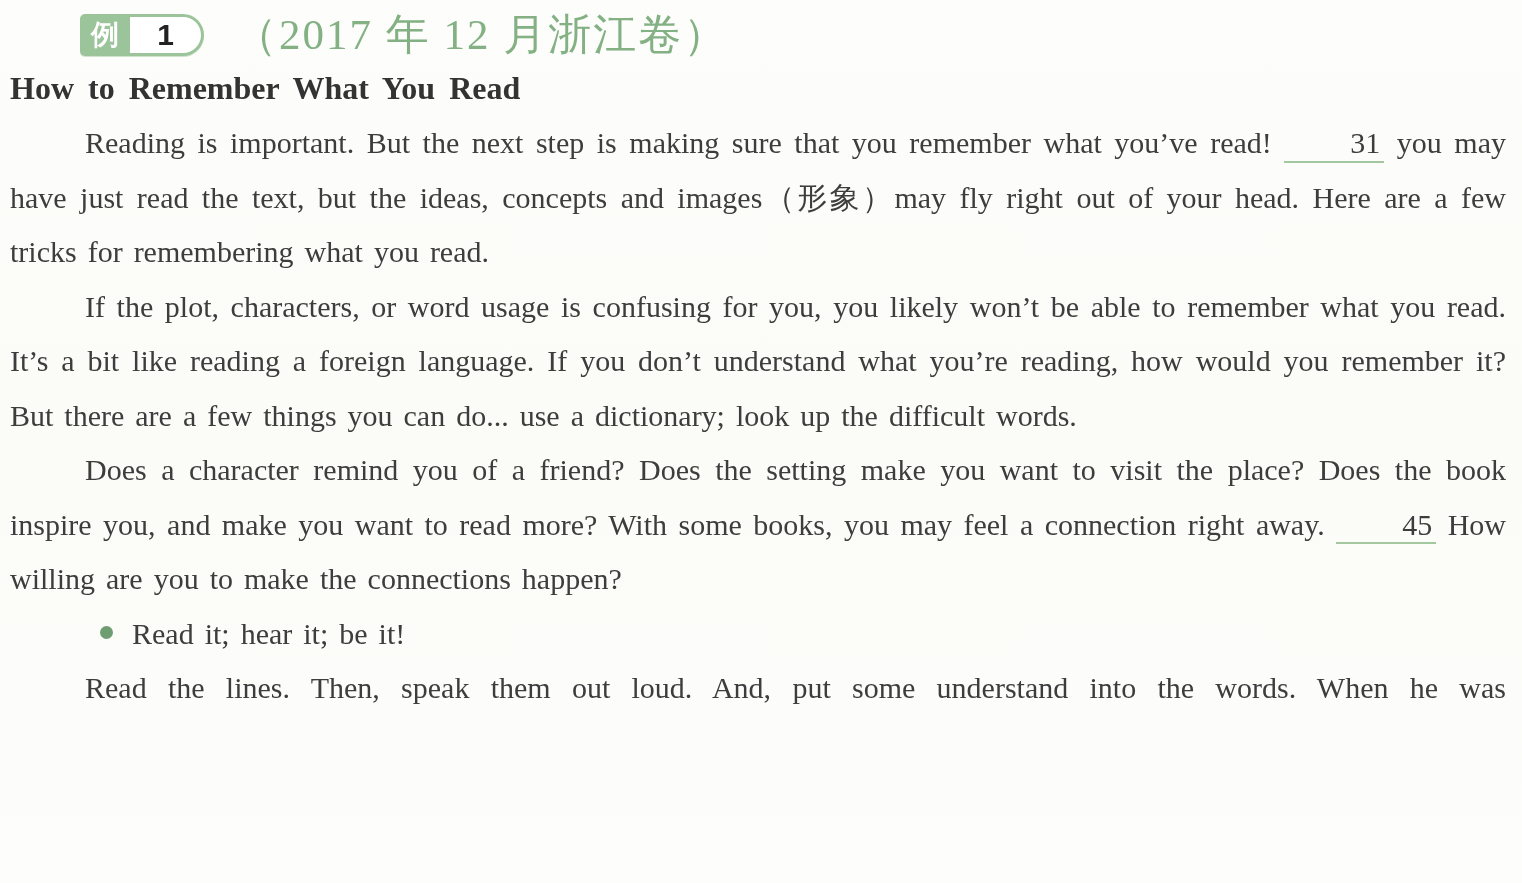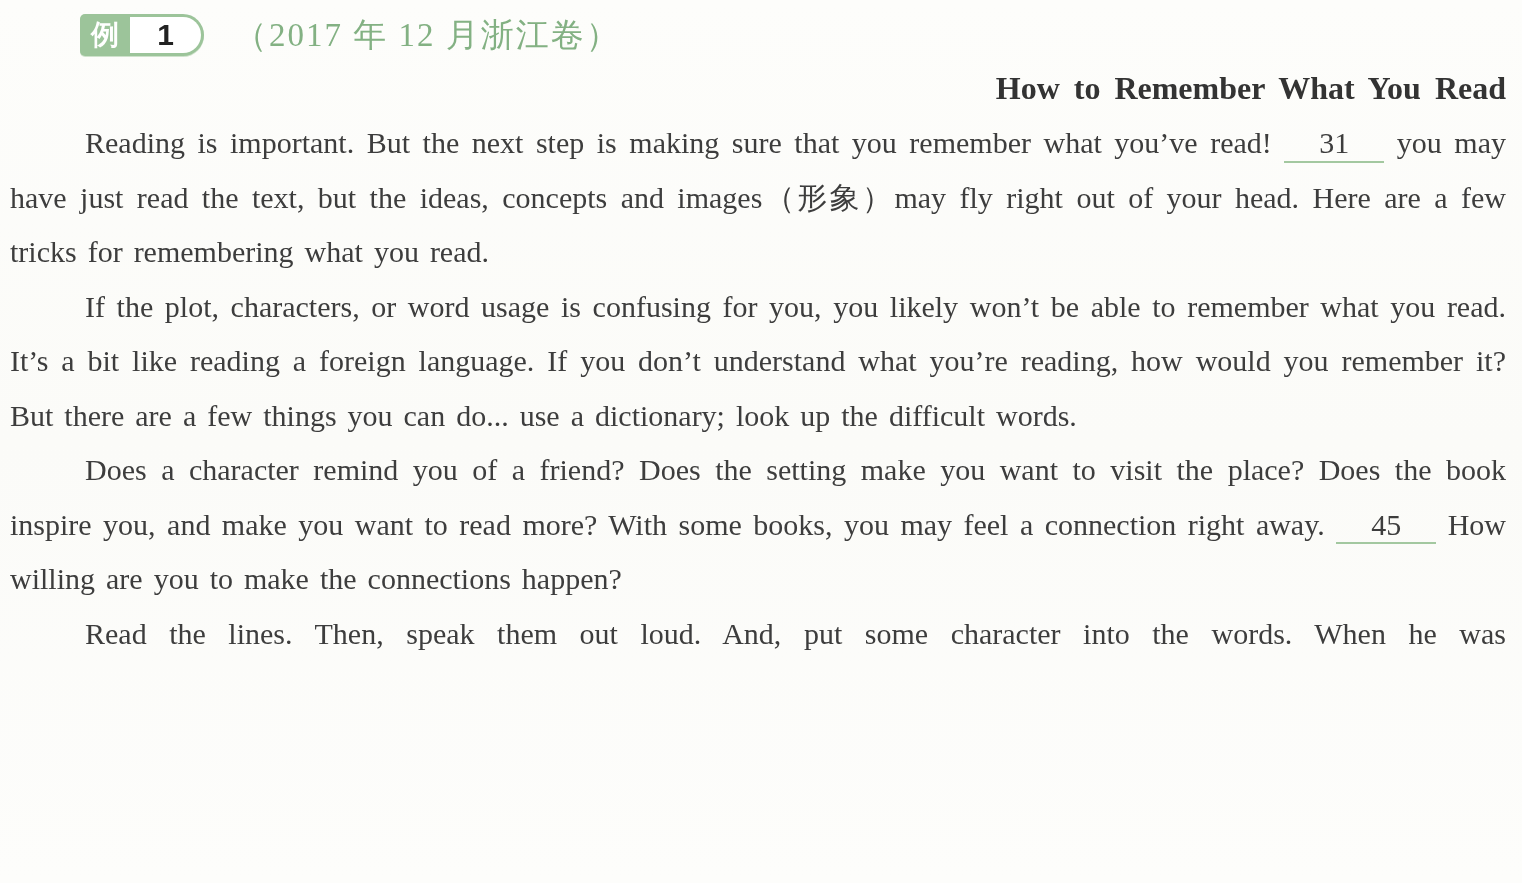--- a/index.html
+++ b/index.html
@@ -51,26 +51,26 @@
     display: flex;
     align-items: center;
     justify-content: center;
     font-weight: bold;
     font-size: 30px;
     color: #222222;
     font-family: "Liberation Sans", "DejaVu Sans", sans-serif;
   }
   .source {
     color: #83b183;
-    font-size: 33px;
+    font-size: 43px;
     letter-spacing: 2px;
   }
   
   .title {
-    text-align: right;
+    text-align: left;
     font-size: 32px;
     font-weight: bold;
     color: #333333;
     line-height: 56px;
     word-spacing: 6px;
   }
   .passage {
     font-size: 30px;
     line-height: 54.5px;
     text-align: justify;
@@ -86,21 +86,21 @@
     border-radius: 50%;
     background: #6f9d72;
     margin-right: 19px;
     vertical-align: middle;
     position: relative;
     top: -4px;
   }
   .blank {
     display: inline-block;
     min-width: 100px;
-    text-align: center;
+    text-align: right;
     text-indent: 0;
     border-bottom: 2px solid #a3c8a0;
     line-height: 1.15;
     color: #3d3d3d;
     padding: 0 4px;
   }
 </style>
 </head>
 <body>
 
@@ -113,16 +113,17 @@
     </span>
     <span class="source">（2017 年 12 月浙江卷）</span>
   </div>
 
   <div class="title">How to Remember What You Read</div>
 
   <div class="passage">
       <p class="para">Reading is important. But the next step is making sure that you remember what you’ve read! <span class="blank">31</span> you may have just read the text, but the ideas, concepts and images（形象）may fly right out of your head. Here are a few tricks for remembering what you read.</p>
       <p class="para">If the plot, characters, or word usage is confusing for you, you likely won’t be able to remember what you read. It’s a bit like reading a foreign language. If you don’t understand what you’re reading, how would you remember it? But there are a few things you can do... use a dictionary; look up the difficult words.</p>
       <p class="para">Does a character remind you of a friend? Does the setting make you want to visit the place? Does the book inspire you, and make you want to read more? With some books, you may feel a connection right away. <span class="blank">45</span> How willing are you to make the connections happen?</p>
-      <p class="para cutoff">Read the lines. Then, speak them out loud. And, put some character into the words. When he was</p>
+      <p class="bullet"><span class="dot"></span>Read it; hear it; be it!</p>
+      <p class="para cutoff">Read the lines. Then, speak them out loud. And, put some understand into the words. When he was</p>
     </div>
 
 </div>
 
 </body></html>

